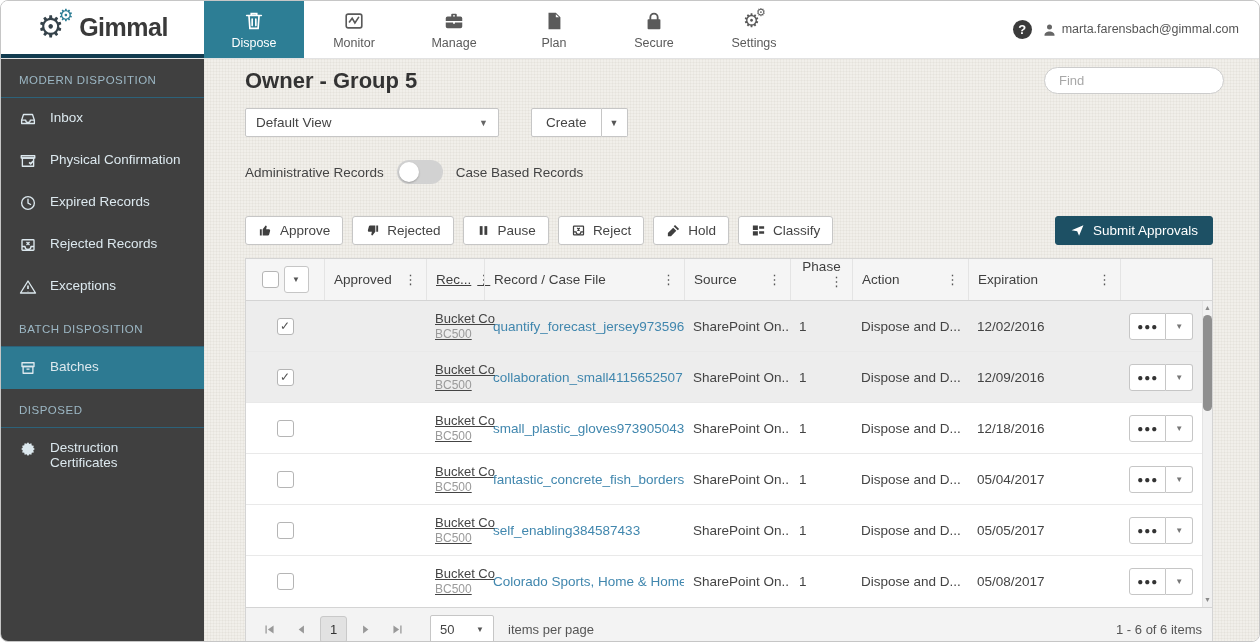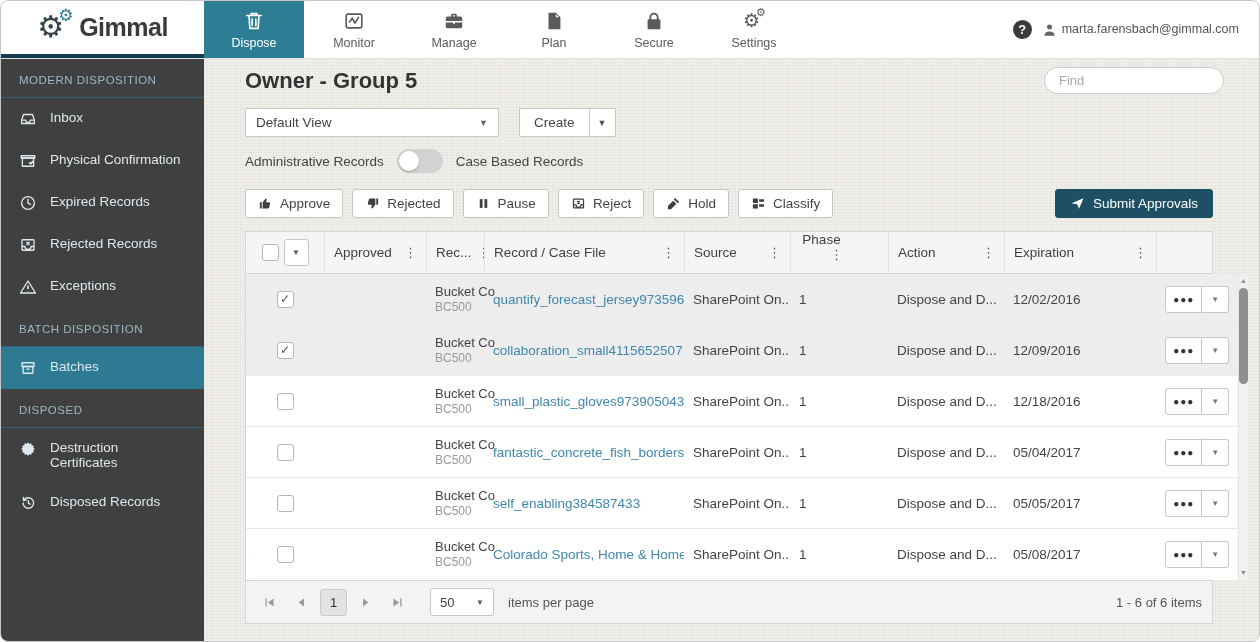--- a/index.html
+++ b/index.html
@@ -32,32 +32,32 @@
 
   
   .main{flex:1;padding-left:41px;background-color:#f1efea;
     background-image:repeating-linear-gradient(90deg,rgba(120,110,90,.05) 0 1px,transparent 1px 3px),
                      repeating-linear-gradient(0deg,rgba(120,110,90,.05) 0 1px,transparent 1px 3px);}
   .title-row{display:flex;align-items:center;margin-top:8px;}
   .page-title{font-size:22px;font-weight:bold;color:#333;}
   .find-input{margin-left:auto;margin-right:35px;width:180px;height:27px;border-radius:14px;border:1px solid #ccc;background:#fff;padding:0 14px;font-size:13px;color:#444;outline:none;}
   .find-input::placeholder{color:#a8a8a8;}
 
-  .view-row{display:flex;align-items:center;margin-top:14px;gap:20px;}
+  .view-row{display:flex;align-items:center;margin-top:14px;gap:32px;}
   .select-box{width:254px;height:29px;border:1px solid #c6c6c6;border-radius:2px;background:#fff;display:flex;align-items:center;padding:0 10px;font-size:13.5px;color:#444;cursor:pointer;}
   .select-box .arrow{margin-left:auto;font-size:9px;color:#666;}
   .split-btn{display:flex;}
   .split-main{height:29px;padding:0 14px;background:#fff;border:1px solid #c6c6c6;border-radius:2px 0 0 2px;font-size:13.5px;color:#444;cursor:pointer;}
   .split-arrow{height:29px;width:26px;background:#fff;border:1px solid #c6c6c6;border-left:none;border-radius:0 2px 2px 0;font-size:9px;color:#555;cursor:pointer;}
 
-  .toggle-row{display:flex;align-items:center;margin-top:12px;gap:13px;font-size:13.5px;color:#444;}
+  .toggle-row{display:flex;align-items:center;margin-top:23px;gap:13px;font-size:13.5px;color:#444;}
   .toggle{width:46px;height:24px;border-radius:12px;background:#d2d2d2;position:relative;cursor:pointer;flex-shrink:0;}
   .toggle-knob{position:absolute;left:2px;top:2px;width:20px;height:20px;border-radius:50%;background:#fff;box-shadow:0 1px 2px rgba(0,0,0,.25);}
 
-  .btn-row{display:flex;align-items:center;margin-top:16px;gap:9px;width:968px;}
+  .btn-row{display:flex;align-items:center;margin-top:32px;gap:9px;width:968px;}
   .btn{height:29px;padding:0 12px;background:#fff;border:1px solid #c6c6c6;border-radius:3px;display:flex;align-items:center;gap:7px;font-size:13.5px;color:#444;cursor:pointer;}
   .btn svg{width:15px;height:15px;color:#3f3f3f;}
   .btn-submit{margin-left:auto;height:29px;padding:0 14px;background:#1d5064;border:1px solid #1d5064;border-radius:3px;display:flex;align-items:center;gap:8px;font-size:13.5px;color:#fff;cursor:pointer;}
   .btn-submit svg{width:15px;height:15px;color:#fff;}
 
   
   .grid{width:968px;margin-top:13px;background:#fff;border:1px solid #d4d4d4;}
   .ghead{display:flex;height:42px;background:#f5f5f5;border-bottom:1px solid #d4d4d4;}
   .hc{display:flex;align-items:center;padding:0 9px;font-size:13.5px;color:#3f3f3f;border-left:1px solid #e4e4e4;}
   .hc:first-child{border-left:none;}
@@ -65,25 +65,25 @@
   .hdr-cb{width:17px;height:17px;border:1px solid #b5b5b5;border-radius:3px;background:#fff;cursor:pointer;}
   .hdr-dd{width:25px;height:27px;margin-left:5px;background:#fff;border:1px solid #c6c6c6;border-radius:3px;font-size:8px;color:#555;cursor:pointer;}
   .gbody{display:flex;}
   .rows{flex:1;}
   .trow{display:flex;align-items:center;height:51px;border-bottom:1px solid #e9e9e9;font-size:13.5px;color:#444;background:#fff;}
   .trow.selected{background:#ededed;}
   .trow:last-child{border-bottom:none;}
   .c{padding:0 9px;overflow:hidden;white-space:nowrap;}
   .col-sel{width:78px;display:flex;justify-content:center;flex-shrink:0;}
   .col-approved{width:102px;flex-shrink:0;}
-  .col-rec{width:58px;flex-shrink:0;overflow:visible;}
+  .col-rec{width:58px;flex-shrink:0;overflow:visible;text-decoration:underline;}
   .col-record{width:200px;flex-shrink:0;}
   .col-source{width:106px;flex-shrink:0;}
   .col-phase{width:62px;flex-shrink:0;flex-direction:column;}
-  .col-action{width:116px;flex-shrink:0;margin-left:36px;}
+  .col-action{width:116px;flex-shrink:0;}
   .col-exp{width:152px;flex-shrink:0;}
   .col-act{width:82px;flex-shrink:0;display:flex;justify-content:center;}
   .cb{width:17px;height:17px;border:1px solid #b5b5b5;border-radius:3px;background:#fff;display:flex;align-items:center;justify-content:center;font-size:12px;color:#555;cursor:pointer;}
   .rec-cls{font-size:13px;color:#444;line-height:16px;}
   .rec-code{font-size:12px;color:#9a9a9a;line-height:15px;}
   .rec-link{color:#4187ae;text-decoration:none;cursor:pointer;}
   .more-btn{width:38px;height:27px;background:#fff;border:1px solid #c6c6c6;border-radius:3px 0 0 3px;font-size:10px;letter-spacing:1px;color:#333;cursor:pointer;}
   .dd-btn{width:27px;height:27px;background:#fff;border:1px solid #c6c6c6;border-left:none;border-radius:0 3px 3px 0;font-size:8px;color:#777;cursor:pointer;}
   .vscroll{width:13px;background:#f1f1f1;border-left:1px solid #e3e3e3;display:flex;flex-direction:column;align-items:center;padding:2px 0;}
   .vs-arrow{font-size:7px;color:#8a8a8a;line-height:10px;cursor:pointer;}
@@ -220,28 +220,20 @@
         <span>Batches</span>
       </div>
 
       <div class="section-title">DISPOSED</div>
       <div class="side-item">
         <svg viewBox="0 0 24 24" fill="currentColor">
             <path d="M12 3l1.8 2.2 2.7-.8.5 2.8 2.8.5-.8 2.7L21.2 12l-2.2 1.8.8 2.7-2.8.5-.5 2.8-2.7-.8L12 21.2l-1.8-2.2-2.7.8-.5-2.8-2.8-.5.8-2.7L2.8 12l2.2-1.8-.8-2.7 2.8-.5.5-2.8 2.7.8z"></path>
           </svg>
         <span>Destruction Certificates</span>
       </div>
-      <div class="side-item">
-        <svg viewBox="0 0 24 24" fill="none" stroke="currentColor" stroke-width="1.8" stroke-linecap="round">
-            <path d="M5.5 12a7 7 0 107-7c-2.7 0-5 1.5-6.2 3.6"></path>
-            <path d="M6 4.5V8h3.5"></path>
-            <path d="M12.5 9v3.2l2.3 1.4"></path>
-          </svg>
-        <span>Disposed Records</span>
-      </div>
     </div>
 
     <div class="main">
       <div class="title-row">
         <div class="page-title">Owner - Group 5</div>
         <input class="find-input" placeholder="Find" style="">
       </div>
 
       <div class="view-row">
         <div class="select-box">

